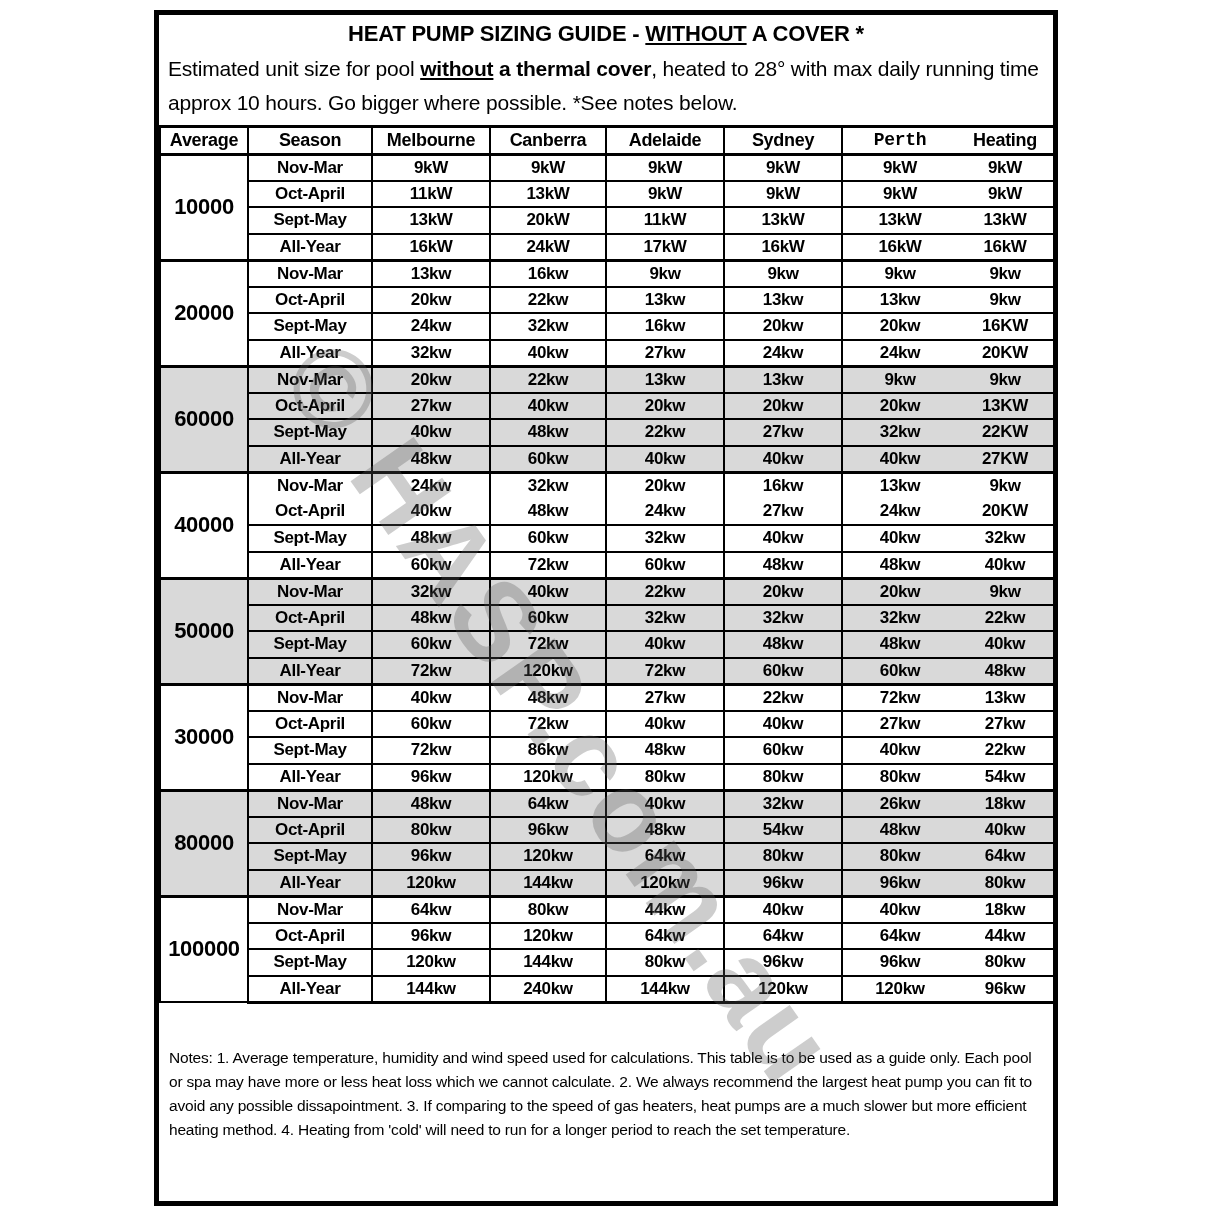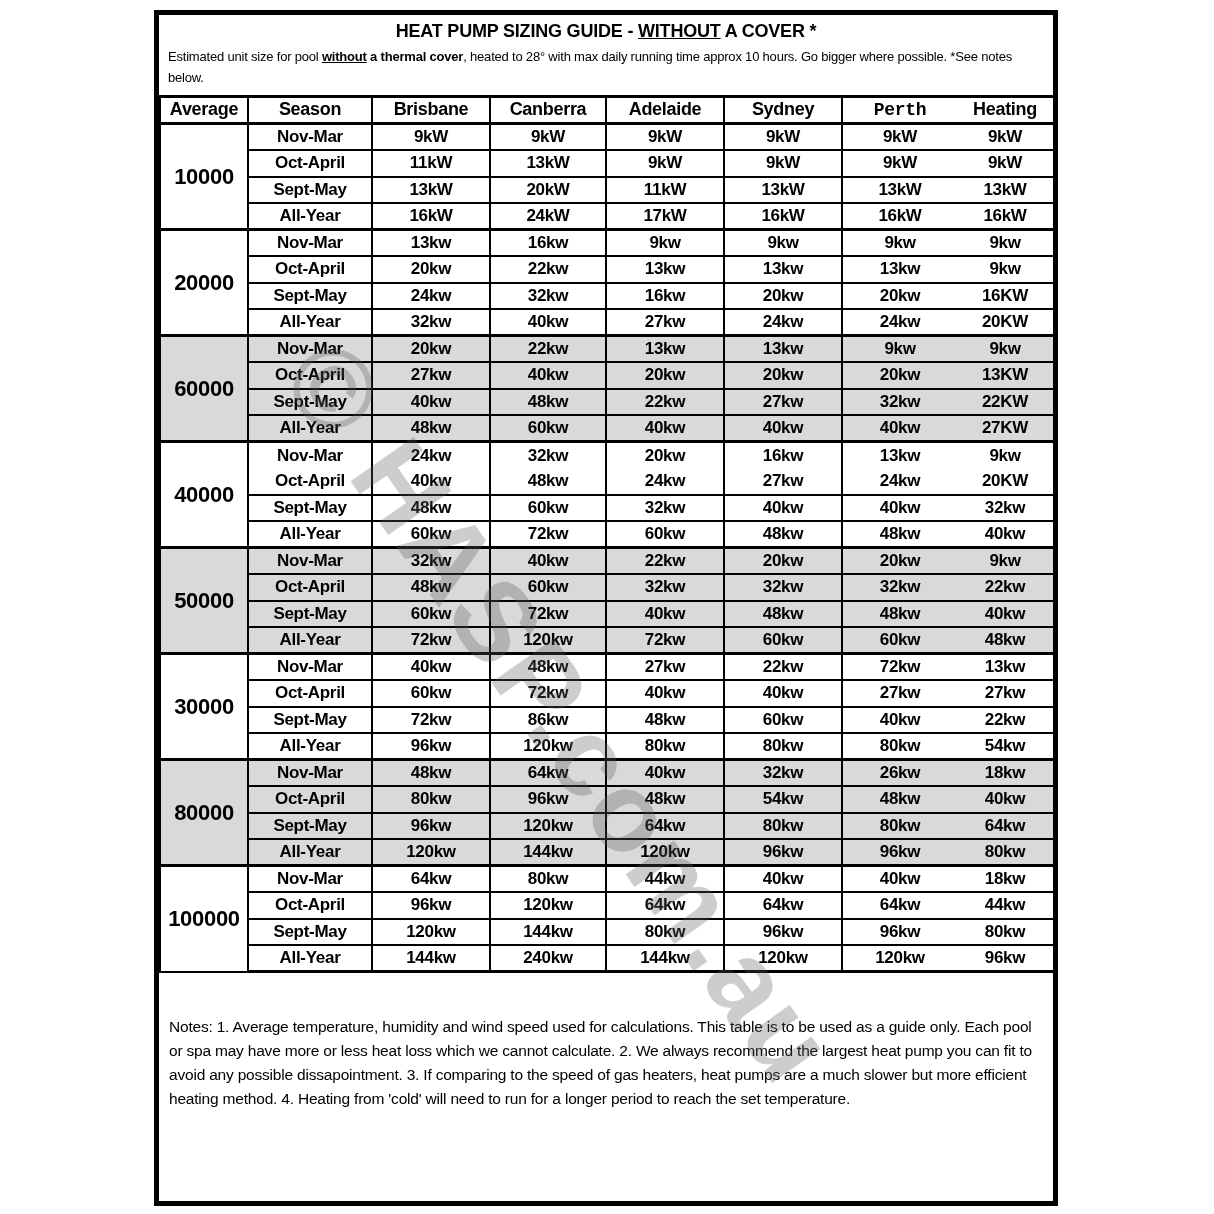--- a/index.html
+++ b/index.html
@@ -6,22 +6,22 @@
   html,body { width:1214px; height:1214px; background:#ffffff; font-family:"Liberation Sans",sans-serif; color:#000; }
   .page { position:relative; width:1214px; height:1214px; background:#fff; overflow:hidden; }
 
   .sheet {
     position:absolute; left:154px; top:10px; width:904px; height:1196px;
     border:5px solid #000; background:#fff;
     display:flex; flex-direction:column;
   }
 
   .title-block { border-bottom:3px solid #000; padding:6px 9px 6px 9px; }
-  .title-block h1 { font-size:18px; font-weight:bold; text-align:center; letter-spacing:-0.2px; margin-bottom:5px; }
-  .title-block .subtitle { font-size:13px; line-height:1.6; letter-spacing:-0.2px; }
+  .title-block h1 { font-size:22px; font-weight:bold; text-align:center; letter-spacing:-0.2px; margin-bottom:5px; }
+  .title-block .subtitle { font-size:21px; line-height:1.6; letter-spacing:-0.2px; }
   .u { text-decoration:underline; }
   .b { font-weight:bold; }
 
   table { border-collapse:collapse; table-layout:fixed; width:100%; }
   col.c0{width:88px} col.c1{width:124px} col.c2{width:118px} col.c3{width:116px}
   col.c4{width:118px} col.c5{width:118px} col.c6{width:115px} col.c7{width:97px}
 
   th, td {
     border:2px solid #000; text-align:center; vertical-align:middle;
     height:26.5px; font-weight:bold; font-size:17px; letter-spacing:-0.3px;
@@ -69,21 +69,21 @@
           <col class="c3">
         <col class="c4">
           <col class="c5">
           <col class="c6">
           <col class="c7">
       </colgroup>
       <thead>
         <tr id="header-row">
             <th class="hcol0">Average</th>
             <th class="hcol1">Season</th>
-            <th class="hcol2">Brisbane</th>
+            <th class="hcol2">Melbourne</th>
             <th class="hcol3">Canberra</th>
             <th class="hcol4">Adelaide</th>
             <th class="hcol5">Sydney</th>
             <th class="hcol6">Perth</th>
             <th class="hcol7">Heating</th>
           </tr>
       </thead>
       <tbody id="table-body">
           <tr class="block-start">
             <td rowspan="4" class="volume">10000</td>

